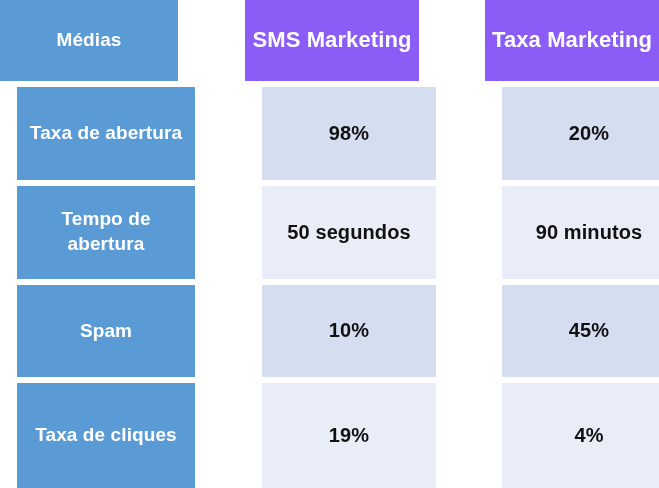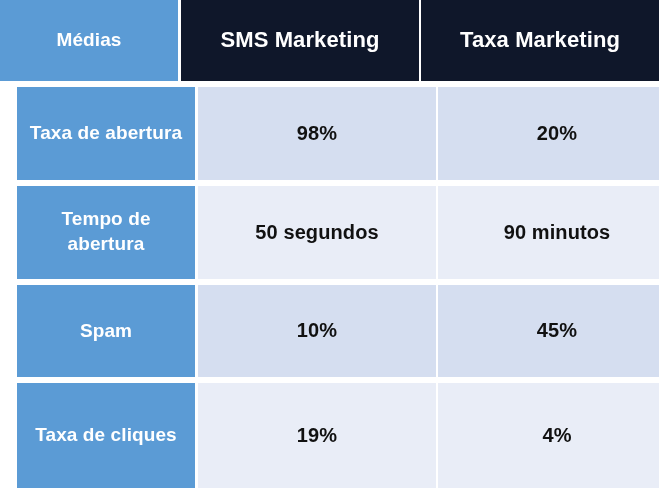--- a/index.html
+++ b/index.html
@@ -21,20 +21,21 @@
     display: flex;
     flex-direction: column;
     background: #ffffff;
   }
 
   
   .row {
     display: flex;
     width: 100%;
     box-sizing: border-box;
+    gap: 32px;
   }
   .row-header { height: 82px; }
   .row-gap {
     height: 6px;
     background: #ffffff;
     flex: 0 0 6px;
     width: 100%;
   }
   .row-data { height: 94px; margin-left: 17px; }
   .row-data.last { height: 106px; }
@@ -56,21 +57,21 @@
     color: #ffffff;
     font-weight: bold;
     font-size: 19px;
     line-height: 1.30;
     letter-spacing: 0.1px;
     padding: 0 8px;
   }
 
   .cell-head {
     flex: 1 1 0;
-    background: #0f172a;
+    background: #8b5cf6;
     color: #ffffff;
     font-weight: bold;
     font-size: 22px;
     line-height: 1.2;
     letter-spacing: 0.1px;
     padding: 8px 6px;
   }
 
   .cell-val {
     flex: 1 1 0;

